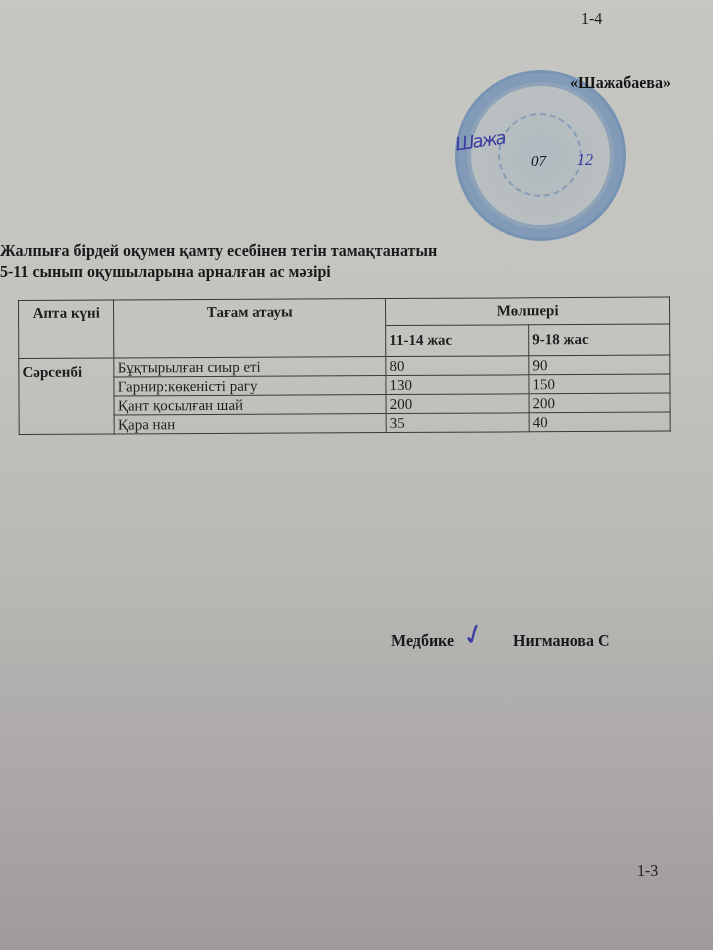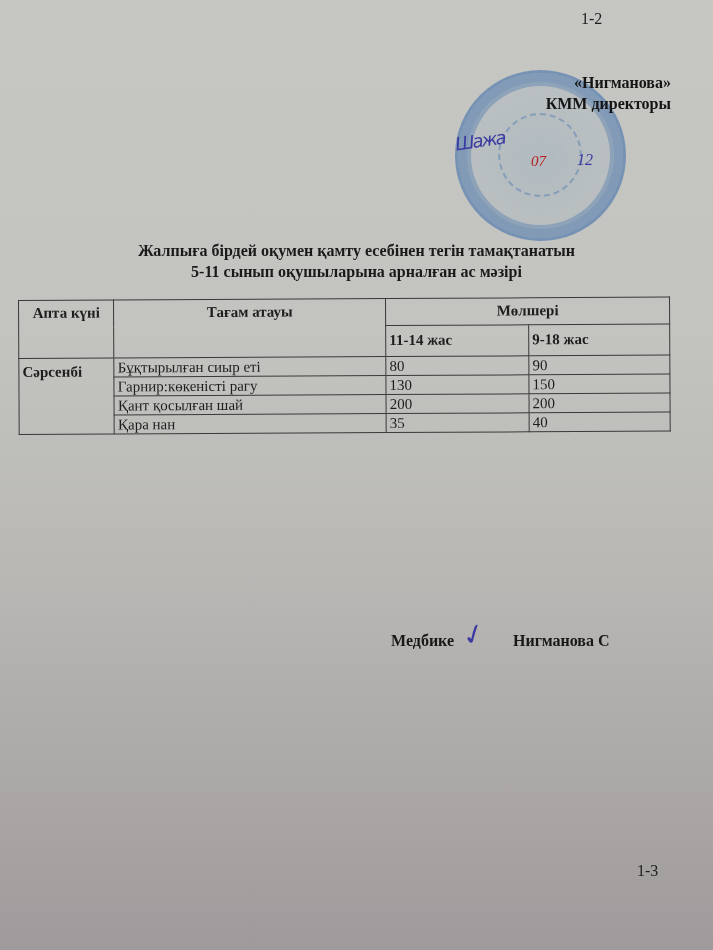--- a/index.html
+++ b/index.html
@@ -28,26 +28,26 @@
   }
   .stamp-inner {
     position: absolute; left: 40px; top: 40px; width: 80px; height: 80px; border-radius: 50%;
     border: 2px dashed rgba(60,110,170,0.4);
   }
   .sig {
     position: absolute; font-family: "DejaVu Sans", sans-serif; color: #3a3aa0;
     font-style: italic;
   }
   .sig-director { left: 455px; top: 130px; font-size: 18px; transform: rotate(-8deg); letter-spacing: -2px; }
-  .date-day { position: absolute; left: 531px; top: 153px; color: #b91c1c; font-style: italic; font-size: 15px; }
+  .date-day { position: absolute; left: 531px; top: 153px; color: #0f172a; font-style: italic; font-size: 15px; }
   .date-month { position: absolute; left: 577px; top: 151px; color: #3a3aa0; font-style: italic; font-size: 16px; }
 
   .title {
     position: absolute; left: 0; width: 713px; top: 240px;
-    text-align: center; font-weight: bold; font-size: 16px; line-height: 21px; color: #1a1a1a;
+    text-align: left; font-weight: bold; font-size: 16px; line-height: 21px; color: #1a1a1a;
   }
 
   table.menu {
     position: absolute; left: 18px; top: 300px; width: 652px;
     border-collapse: collapse; font-size: 15px; color: #1e1e1e;
     transform: rotate(-0.3deg); transform-origin: left top;
   }
   table.menu td, table.menu th {
     border: 1px solid #3a3a3a; padding: 0 3px; vertical-align: top; text-align: left;
   }
@@ -65,29 +65,28 @@
   .nurse {
     position: absolute; top: 632px; font-weight: bold; font-size: 16px; color: #181818;
   }
   .nurse-title { left: 391px; }
   .nurse-name { left: 513px; }
   .sig-nurse { left: 462px; top: 618px; font-size: 28px; transform: rotate(-20deg); }
 </style>
 </head>
 <body>
 
-<div class="page-num page-top">1-2</div>
+<div class="page-num page-top">1-4</div>
 
 <div class="stamp">
     <div class="stamp-inner"></div>
   </div>
 
 <div class="approval">
-  <div>«Нигманова»</div>
-  <div>КММ директоры</div>
+  <div>«Шажабаева»</div>
 </div>
 <div class="sig sig-director">Шажа</div>
 <div class="date-day">07</div>
 <div class="date-month">12</div>
 
 <div class="title">
   <div>Жалпыға бірдей оқумен қамту есебінен тегін тамақтанатын</div>
   <div>5-11 сынып оқушыларына арналған ас мәзірі</div>
 </div>
 

